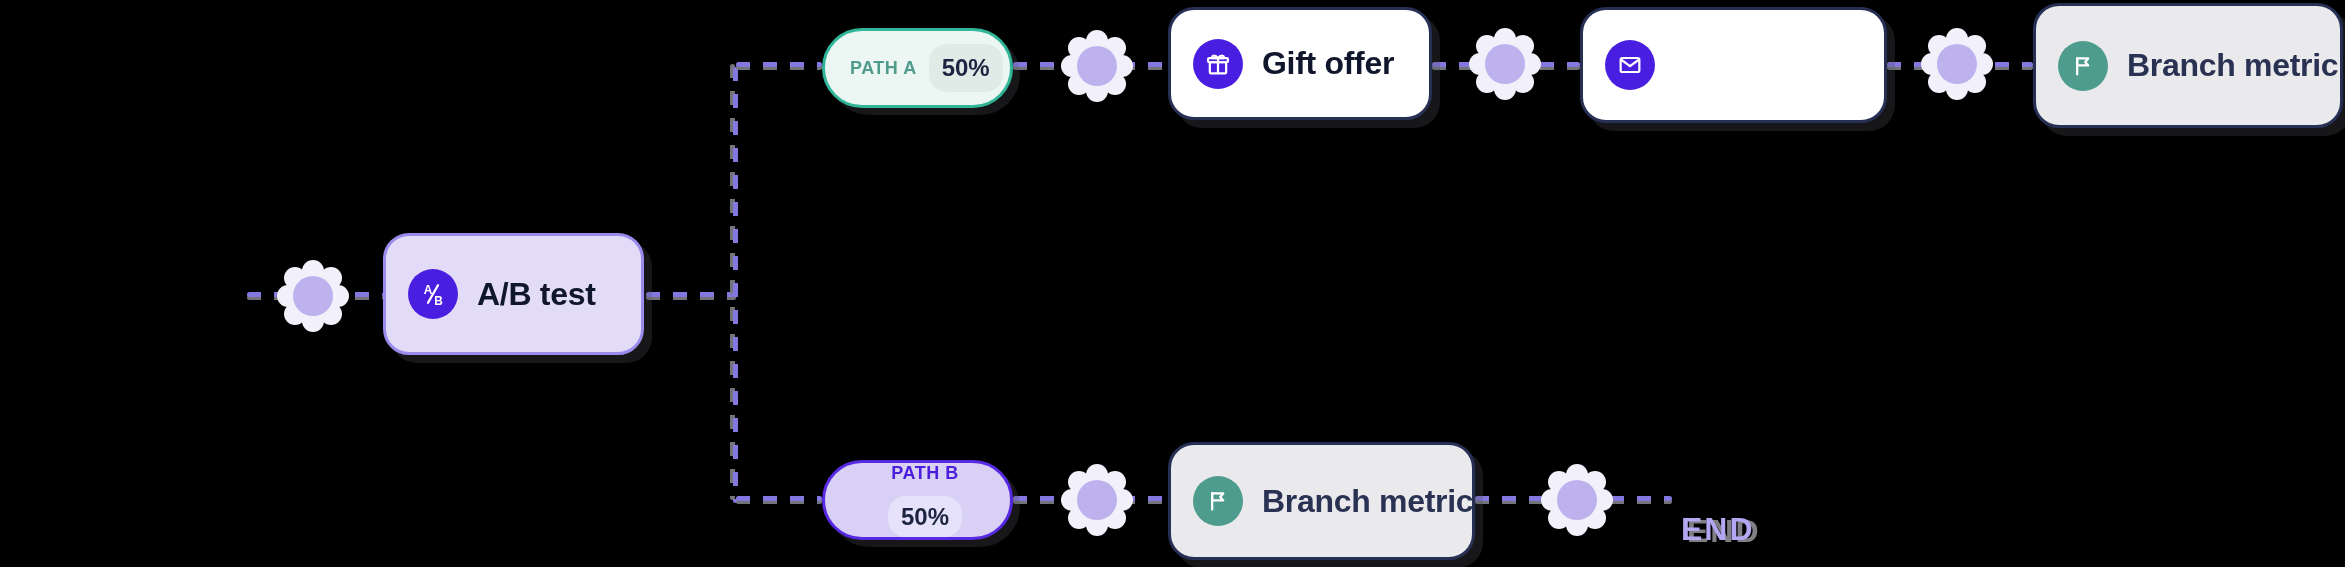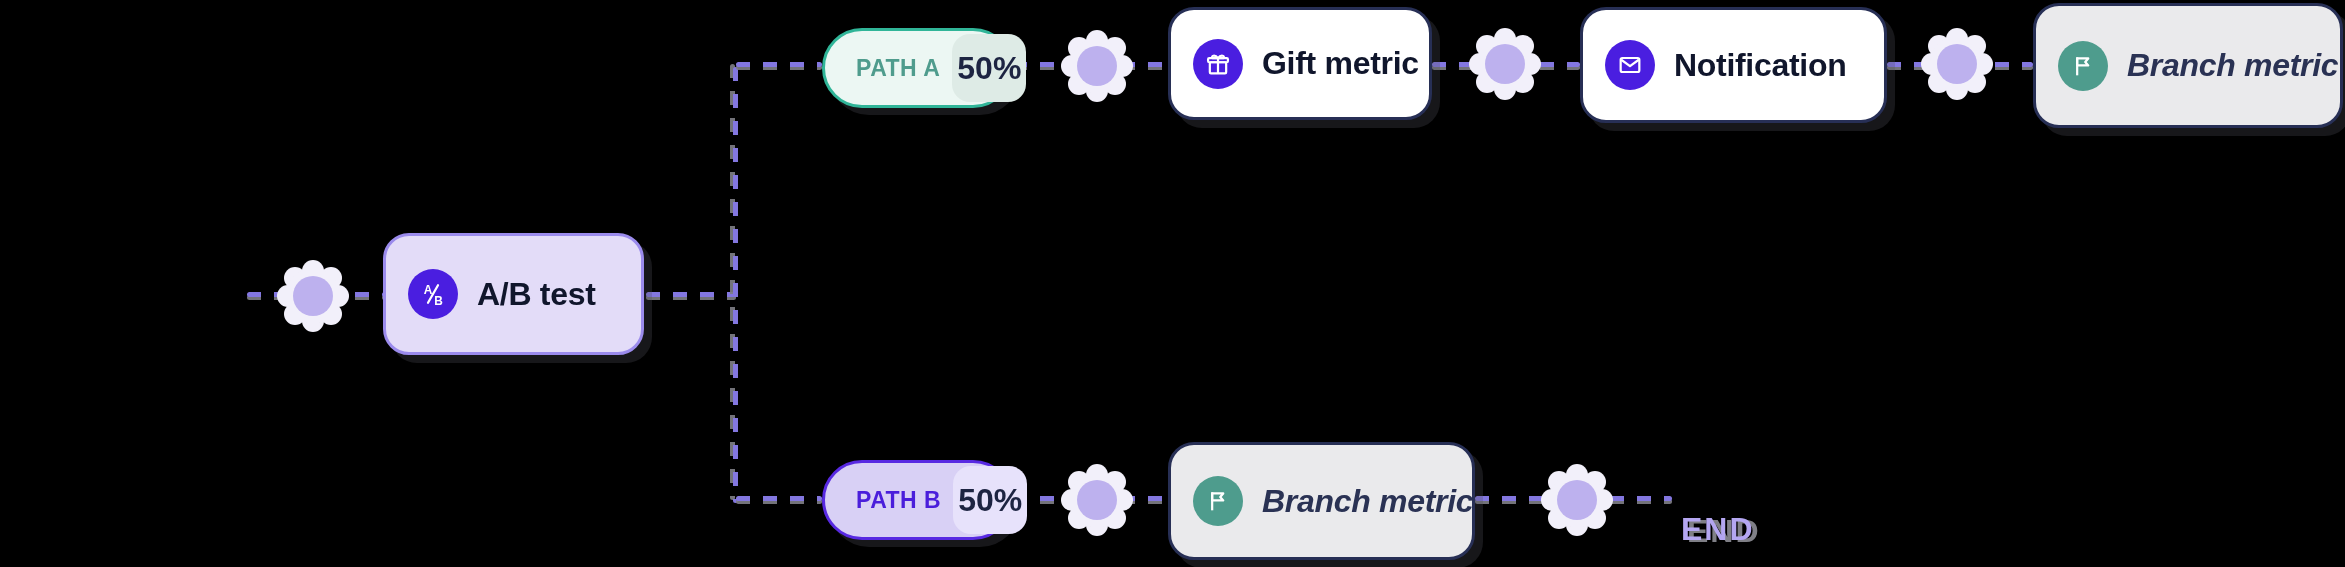--- a/index.html
+++ b/index.html
@@ -32,39 +32,39 @@
       0 25px 0 -17px #F2F0FA, -18px 18px 0 -17px #F2F0FA,
       -25px 0 0 -17px #F2F0FA, -18px -18px 0 -17px #F2F0FA;}
   .dot .fill{position:absolute;left:8px;top:8px;width:40px;height:40px;border-radius:50%;background:#BDB1EE;}
 
   
   .node{position:absolute;z-index:3;display:flex;align-items:center;gap:19px;
     border:3px solid #272F55;border-radius:26px;padding:0 22px;box-sizing:border-box;
     box-shadow:8px 8px 0 rgba(82,82,92,.28);cursor:pointer;}
   .node.white{background:#FFFFFF;}
   .node.lavender{background:#E3DCF8;border-color:#9B8BEC;}
-  .node.gray{background:#EAEAEC;font-style:italic;}
+  .node.gray{background:#EAEAEC;}
   .nicon{width:50px;height:50px;border-radius:50%;flex:0 0 auto;
     display:flex;align-items:center;justify-content:center;}
   .nicon.teal{background:#4E9C8D;}
   .nicon.indigo{background:#4A1EE0;}
   .nlabel{font-size:32px;font-weight:700;color:#10162C;letter-spacing:-.3px;white-space:nowrap;}
   .node.gray .nlabel{color:#2A3254;}
 
   
   .badge{position:absolute;z-index:3;height:80px;border-radius:40px;border:3px solid;
     display:flex;align-items:center;box-sizing:border-box;padding:0 10px 0 25px;gap:12px;
     box-shadow:7px 7px 0 rgba(82,82,92,.28);cursor:pointer;}
   .badge.patha{background:#ECF7F3;border-color:#30B598;}
-  .badge.pathb{background:#D8D0F5;border-color:#5829E2;}
-  .badge .blabel{font-size:23px;font-weight:700;letter-spacing:.5px;white-space:nowrap;margin-left:6px;}
+  .badge.pathb{background:#D8D0F5;border-color:#5829E2;flex-direction:column;}
+  .badge .blabel{font-size:18px;font-weight:700;letter-spacing:.5px;white-space:nowrap;}
   .badge.patha .blabel{color:#4F9C8D;}
   .badge.pathb .blabel{color:#4A1EDB;}
-  .badge .chip{height:68px;min-width:74px;border-radius:18px;display:flex;align-items:center;
-    justify-content:center;font-size:32px;font-weight:700;color:#1D2442;}
+  .badge .chip{height:48px;min-width:74px;border-radius:18px;display:flex;align-items:center;
+    justify-content:center;font-size:24px;font-weight:700;color:#1D2442;}
   .badge.patha .chip{background:#DEEBE6;}
   .badge.pathb .chip{background:#E7E2FB;}
 
   
   .end-label{position:absolute;z-index:2;font-size:32px;font-weight:700;letter-spacing:2px;
     color:#B4A6F1;text-shadow:6px 2px 0 #7F7F86;}
 
   svg{display:block;}
 </style>
 </head>
@@ -153,31 +153,30 @@
   <div class="node white" style="left:1168px;top:7px;width:264px;height:113px;">
     <span class="nicon indigo">
       <svg width="28" height="28" viewBox="0 0 24 24" fill="none" stroke="#fff" stroke-width="1.9" stroke-linejoin="round">
         <rect x="5" y="10.5" width="14" height="9.5" rx="1"></rect>
         <rect x="3.5" y="7" width="17" height="3.5" rx="1"></rect>
         <line x1="12" y1="7" x2="12" y2="20"></line>
         <path d="M12 7 C 9.5 3.5, 5.5 5, 7.5 7 Z"></path>
         <path d="M12 7 C 14.5 3.5, 18.5 5, 16.5 7 Z"></path>
       </svg>
     </span>
-    <span class="nlabel">Gift metric</span>
+    <span class="nlabel">Gift offer</span>
   </div>
 
   <div class="node white" style="left:1580px;top:7px;width:307px;height:116px;">
     <span class="nicon indigo">
       <svg width="28" height="28" viewBox="0 0 24 24" fill="none" stroke="#fff" stroke-width="1.9" stroke-linejoin="round">
         <rect x="4" y="6" width="16" height="12" rx="1.5"></rect>
         <polyline points="4.5,7.5 12,13 19.5,7.5"></polyline>
       </svg>
     </span>
-    <span class="nlabel">Notification</span>
   </div>
 
   <div class="node gray" style="left:2033px;top:3px;width:310px;height:125px;">
     <span class="nicon teal">
       <svg width="28" height="28" viewBox="0 0 24 24" fill="none" stroke="#fff" stroke-width="1.9" stroke-linejoin="round">
         <path d="M7 4.5 V 20"></path>
         <path d="M7 5.5 h9.5 l-2.6 3 2.6 3 H7 Z"></path>
       </svg>
     </span>
     <span class="nlabel">Branch metric</span>

